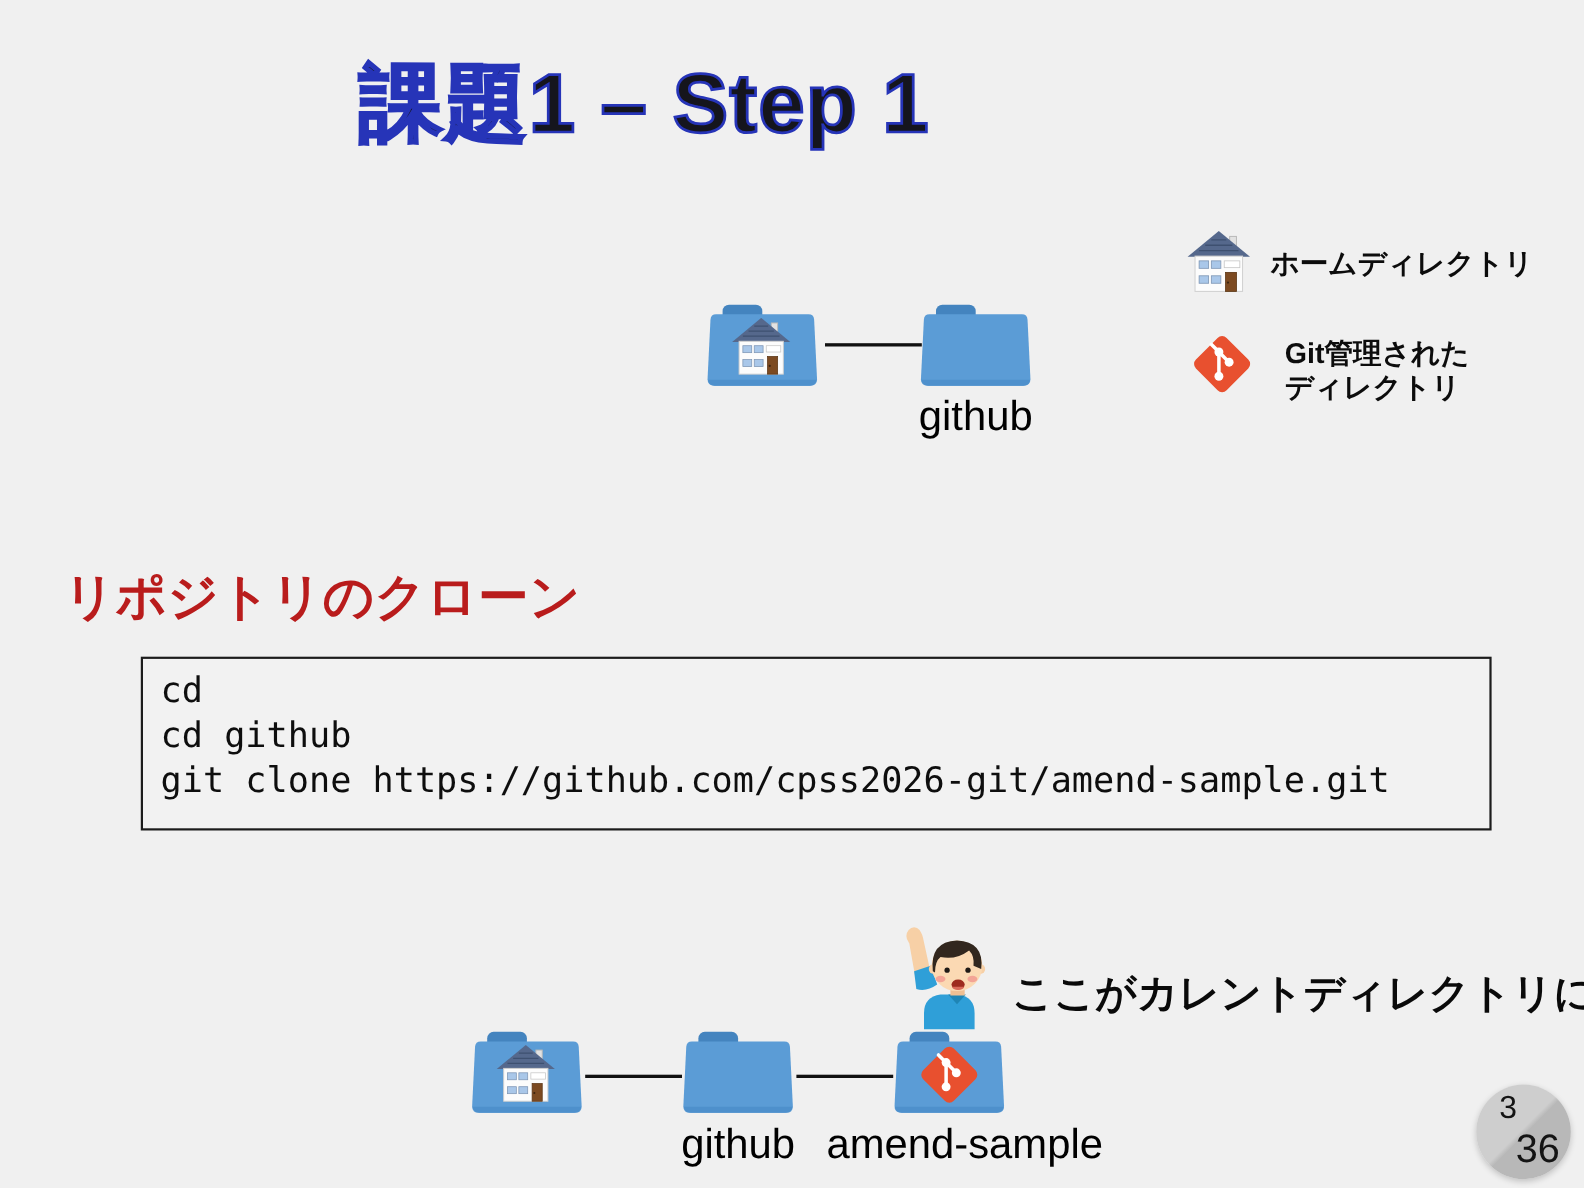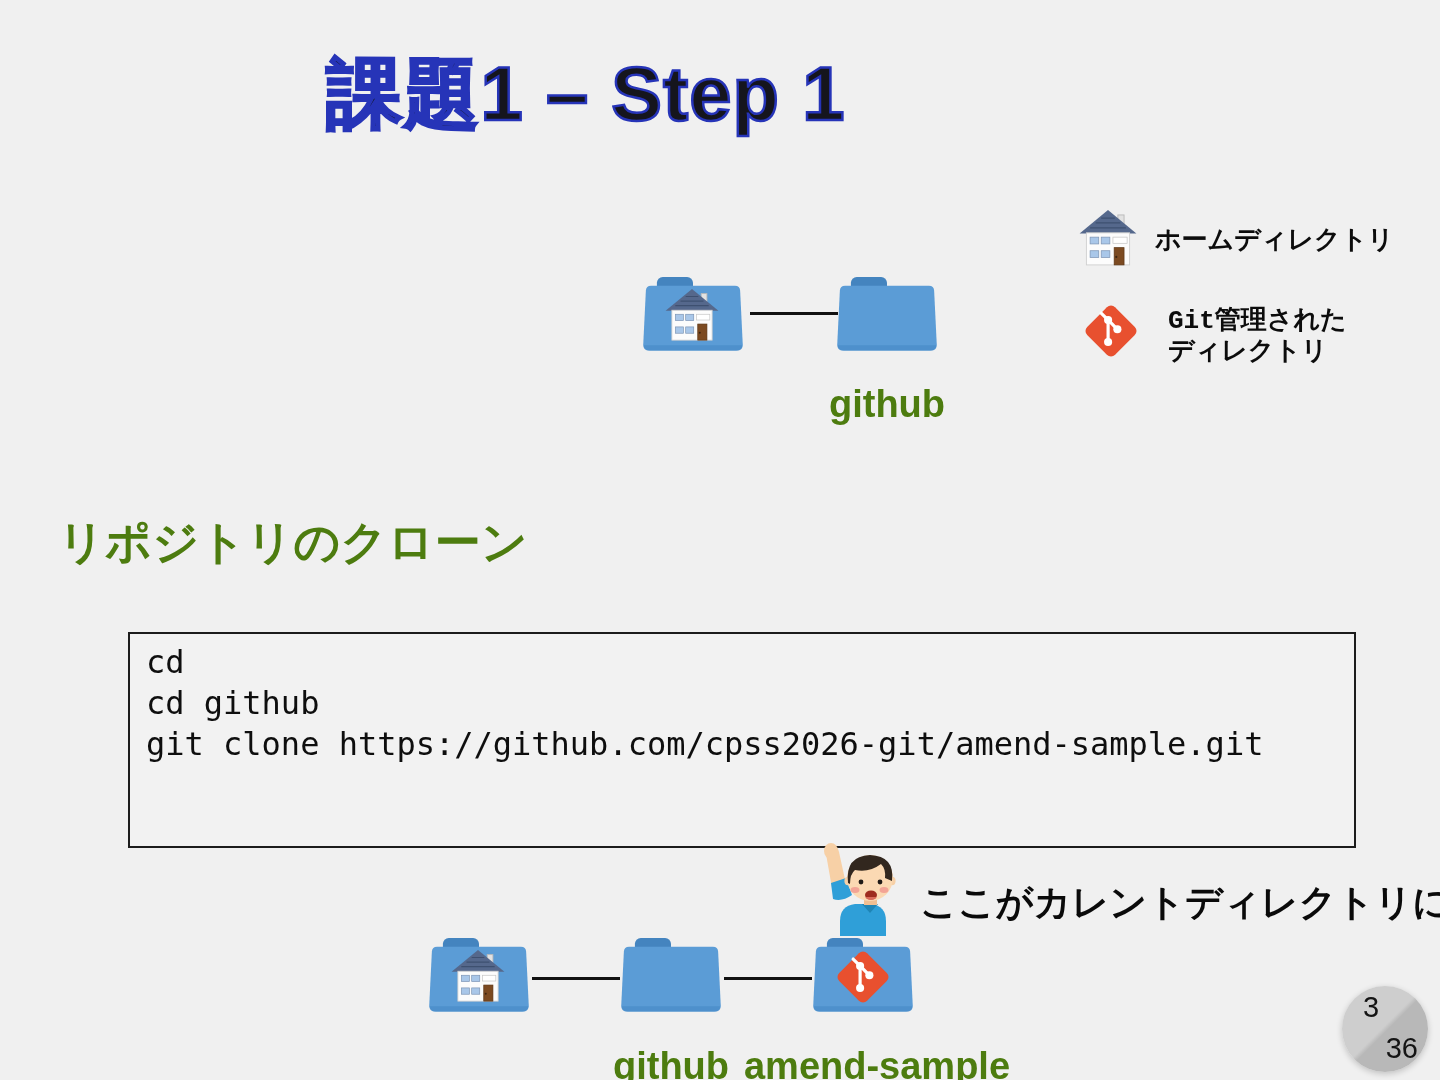--- a/index.html
+++ b/index.html
@@ -16,67 +16,66 @@
     left:0;top:44px;width:1172px;text-align:center;
     font-size:76px;font-weight:700;letter-spacing:1px;
     color:#15151d;
     -webkit-text-stroke:2.5px #2634b8;
     text-shadow:0 0 1px #2634b8;
   }
 
   
   .section-heading{
     left:58px;top:512px;
-    font-size:46px;font-weight:700;color:#4d7c0f;
+    font-size:46px;font-weight:700;color:#b91c1c;
   }
 
   
   .code-box{
-    left:128px;top:597px;width:1228px;height:216px;
+    left:128px;top:597px;width:1228px;height:158px;
     border:2px solid #1c1c1c;box-sizing:border-box;
     padding:8px 16px;
     background:#f2f2f2;
-    margin-top:35px;
   }
   .code-line{
     font-family:"DejaVu Sans Mono","Liberation Mono",monospace;
     font-size:32px;line-height:41px;color:#0e0e0e;white-space:pre;
   }
 
   
   .folder{width:102px;height:80px;}
   .folder svg.base{position:absolute;left:0;top:0;width:100%;height:100%;}
   .emblem{position:absolute;}
   .emblem.house{left:21px;top:14px;width:58px;height:54px;}
   .emblem.gitmark{left:22px;top:11px;width:58px;height:60px;}
   .connector{position:absolute;height:2.5px;background:#111;}
 
   .folder-label{
-    text-align:center;font-size:38px;color:#4d7c0f;font-weight:700;margin-top:25px;
+    text-align:center;font-size:38px;color:#000000;font-weight:400;
   }
 
   
   .legend-label{
     font-size:26px;font-weight:700;color:#0c0c0c;line-height:31px;white-space:nowrap;
   }
   .legend-icon{position:absolute;}
 
   
   .callout-text{
     left:920px;top:878px;font-size:37px;font-weight:700;color:#0a0a0a;white-space:nowrap;
   }
 
   
   .page-badge{
     left:1342px;top:986px;width:86px;height:86px;border-radius:50%;
     background:linear-gradient(135deg,#cecece 48%,#b8b8b8 52%);
     box-shadow:0 2px 6px rgba(0,0,0,0.20);
   }
   .page-badge .cur{position:absolute;left:21px;top:5px;font-size:29px;color:#141414;}
-  .page-badge .tot{position:absolute;right:10px;bottom:7px;font-size:29px;color:#141414;}
+  .page-badge .tot{position:absolute;right:10px;bottom:7px;font-size:36px;color:#141414;}
 </style>
 </head>
 <body>
 
 <svg width="0" height="0" style="position:absolute" aria-hidden="true">
   <defs>
     <symbol id="sym-folder" viewBox="0 0 104 82">
       <path d="M21 2 h25 a6 6 0 0 1 6 6 v10 H15 v-10 a6 6 0 0 1 6 -6 z" fill="#4484bf"></path>
       <path d="M9 11 H95 q5 0 5.3 5 l2.7 55 q0.3 6.5 -6.2 6.5 H7.2 q-6.5 0 -6.2 -6.5 l2.7 -55 q0.3 -5 5.3 -5 z" fill="#5b9cd6"></path>
       <path d="M1.3 72 h101.4 q-0.9 5.5 -6.6 5.5 H7.9 q-5.7 0 -6.6 -5.5 z" fill="#4e90cc"></path>
@@ -157,21 +156,21 @@
 <div class="abs folder-label" style="left:807px;top:358px;width:160px;">github</div>
 
 <svg class="abs legend-icon" style="left:1076px;top:210px;width:64px;height:58px;" viewBox="0 0 100 94">
     <use href="#sym-house"></use>
   </svg>
 <div class="abs legend-label" style="left:1155px;top:224px;">ホームディレクトリ</div>
 
 <svg class="abs legend-icon" style="left:1082px;top:302px;width:58px;height:58px;" viewBox="0 0 100 100">
     <use href="#sym-git"></use>
   </svg>
-<div class="abs" style="left:1168px;top:306px;font-family:Liberation Mono, monospace;">
+<div class="abs" style="left:1168px;top:306px;">
   <div class="legend-label">Git管理された</div>
   <div class="legend-label">ディレクトリ</div>
 </div>
 
 <div class="abs section-heading">リポジトリのクローン</div>
 
 <div class="abs code-box">
   <div class="code-line">cd</div>
   <div class="code-line">cd github</div>
   <div class="code-line">git clone https://github.com/cpss2026-git/amend-sample.git</div>

